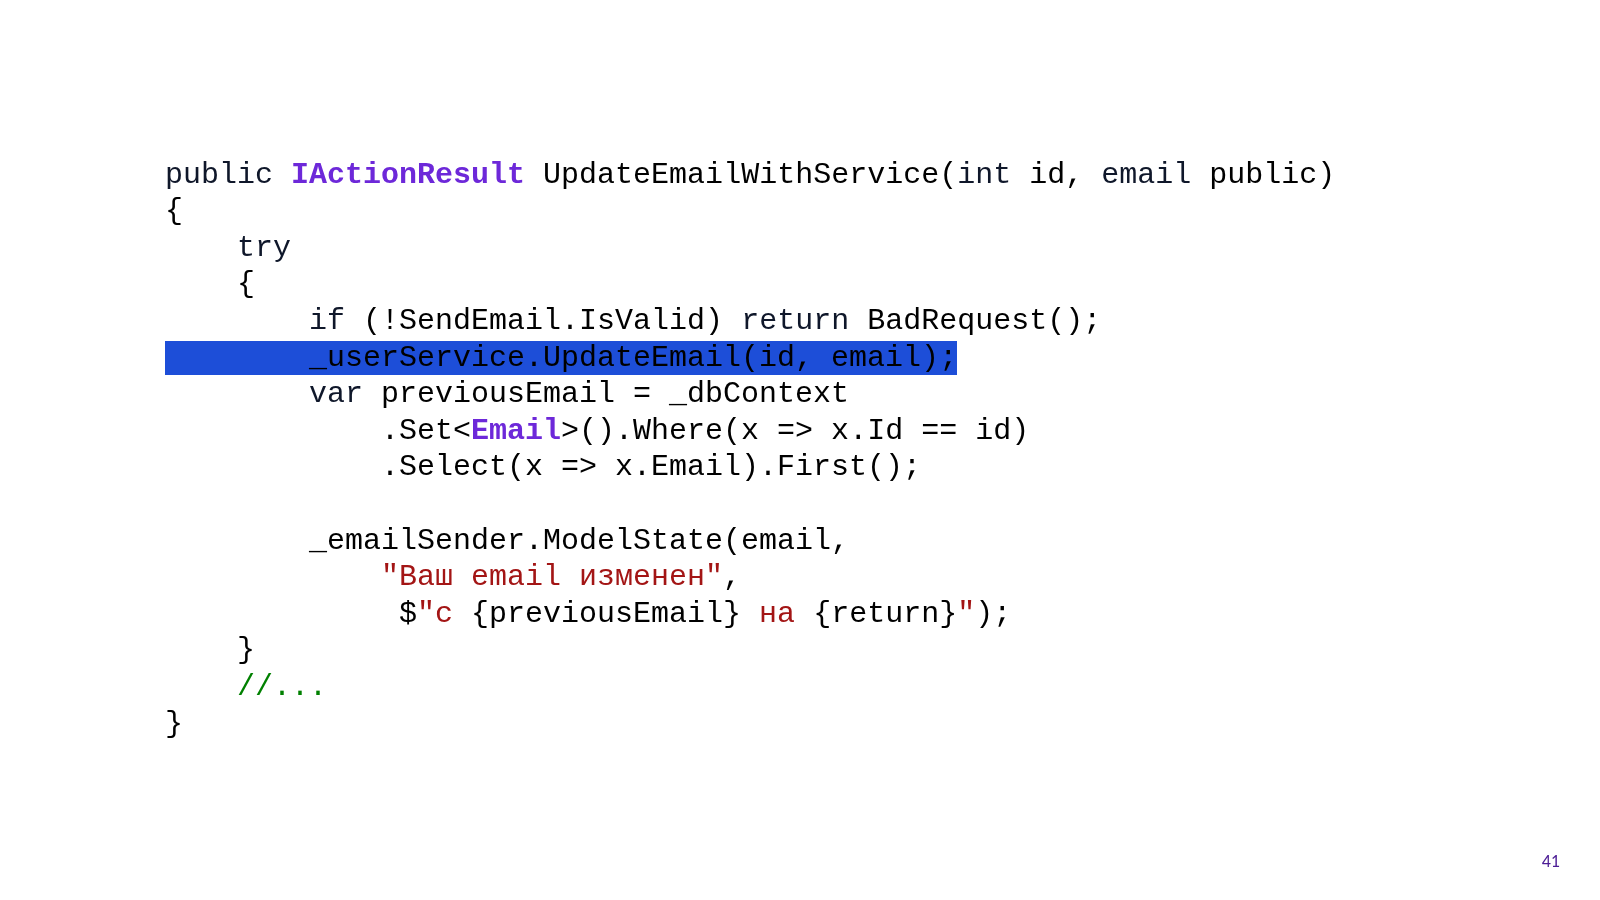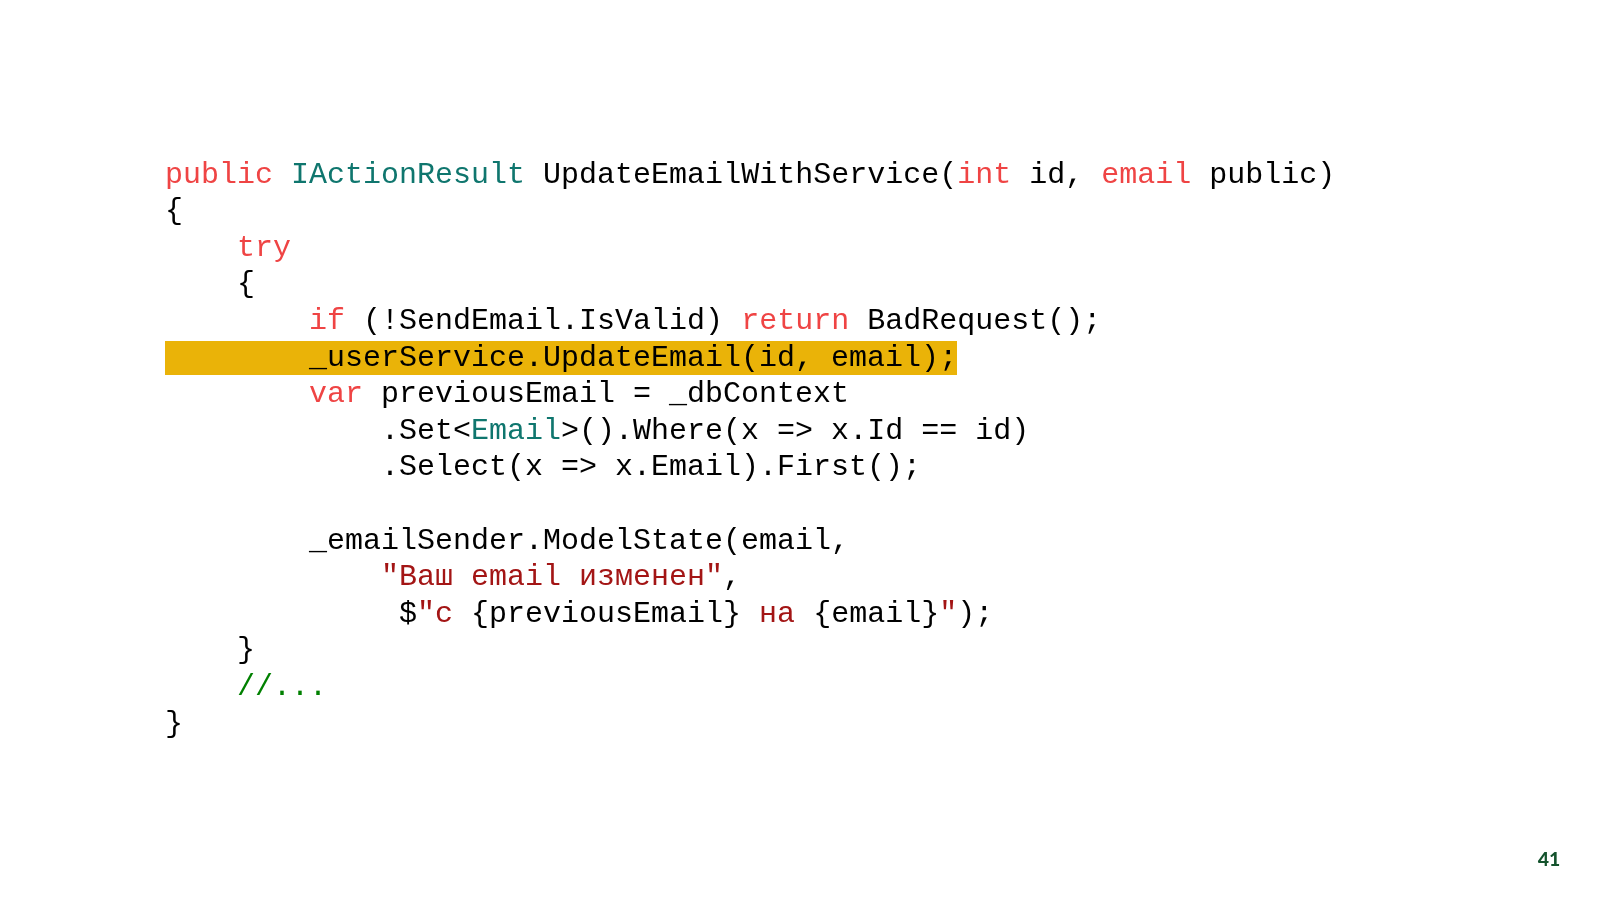--- a/index.html
+++ b/index.html
@@ -19,52 +19,51 @@
   }
   .code {
     position: absolute;
     top: 120px;
     left: 165px;
     font-size: 30px;
     line-height: 1.22;
     white-space: pre;
     color: #000000;
   }
-  .kw  { color: #ef4444; }   
-  .typ { color: #0f766e; }   
+  .kw  { color: #0f172a; }   
+  .typ { color: #6d28d9; font-weight: bold; }   
   .str { color: #a31515; }   
   .cmt { color: #008000; }   
-  .hl  { background: #eab308; text-align: center; } 
+  .hl  { background: #1d4ed8; text-align: center; } 
   .pagenum {
     position: absolute;
     right: 40px;
     bottom: 28px;
     font-family: Calibri, Arial, sans-serif;
-    font-size: 22px;
-    color: #14532d;
-    font-weight: bold;
+    font-size: 18px;
+    color: #4c1d95;
   }
 </style>
 </head>
 <body>
 
 <div class="slide">
 
   <div class="code">
 <span><span class="kw">public</span><span> </span><span class="typ">IActionResult</span><span> UpdateEmailWithService(</span><span class="kw">int</span><span> id, </span><span class="kw">email</span><span> public)</span></span>
 <span>{</span>
 <span><span>    </span><span class="kw">try</span></span>
 <span>    {</span>
 <span><span>        </span><span class="kw">if</span><span> (!SendEmail.IsValid) </span><span class="kw">return</span><span> BadRequest();</span></span>
 <span><span class="hl">        _userService.UpdateEmail(id, email);</span></span>
 <span><span>        </span><span class="kw">var</span><span> previousEmail = _dbContext</span></span>
 <span><span>            .Set&lt;</span><span class="typ">Email</span><span>&gt;().Where(x =&gt; x.Id == id)</span></span>
 <span>            .Select(x =&gt; x.Email).First();</span>
 <span></span>
 <span>        _emailSender.ModelState(email,</span>
 <span><span>            </span><span class="str">"Ваш email изменен"</span><span>,</span></span>
-<span><span>             $</span><span class="str">"с </span><span>{previousEmail}</span><span class="str"> на </span><span>{email}</span><span class="str">"</span><span>);</span></span>
+<span><span>             $</span><span class="str">"с </span><span>{previousEmail}</span><span class="str"> на </span><span>{return}</span><span class="str">"</span><span>);</span></span>
 <span>    }</span>
 <span><span>    </span><span class="cmt">//...</span></span>
 <span>}</span></div>
 
   <div class="pagenum">41</div>
 </div>
 
 </body></html>

